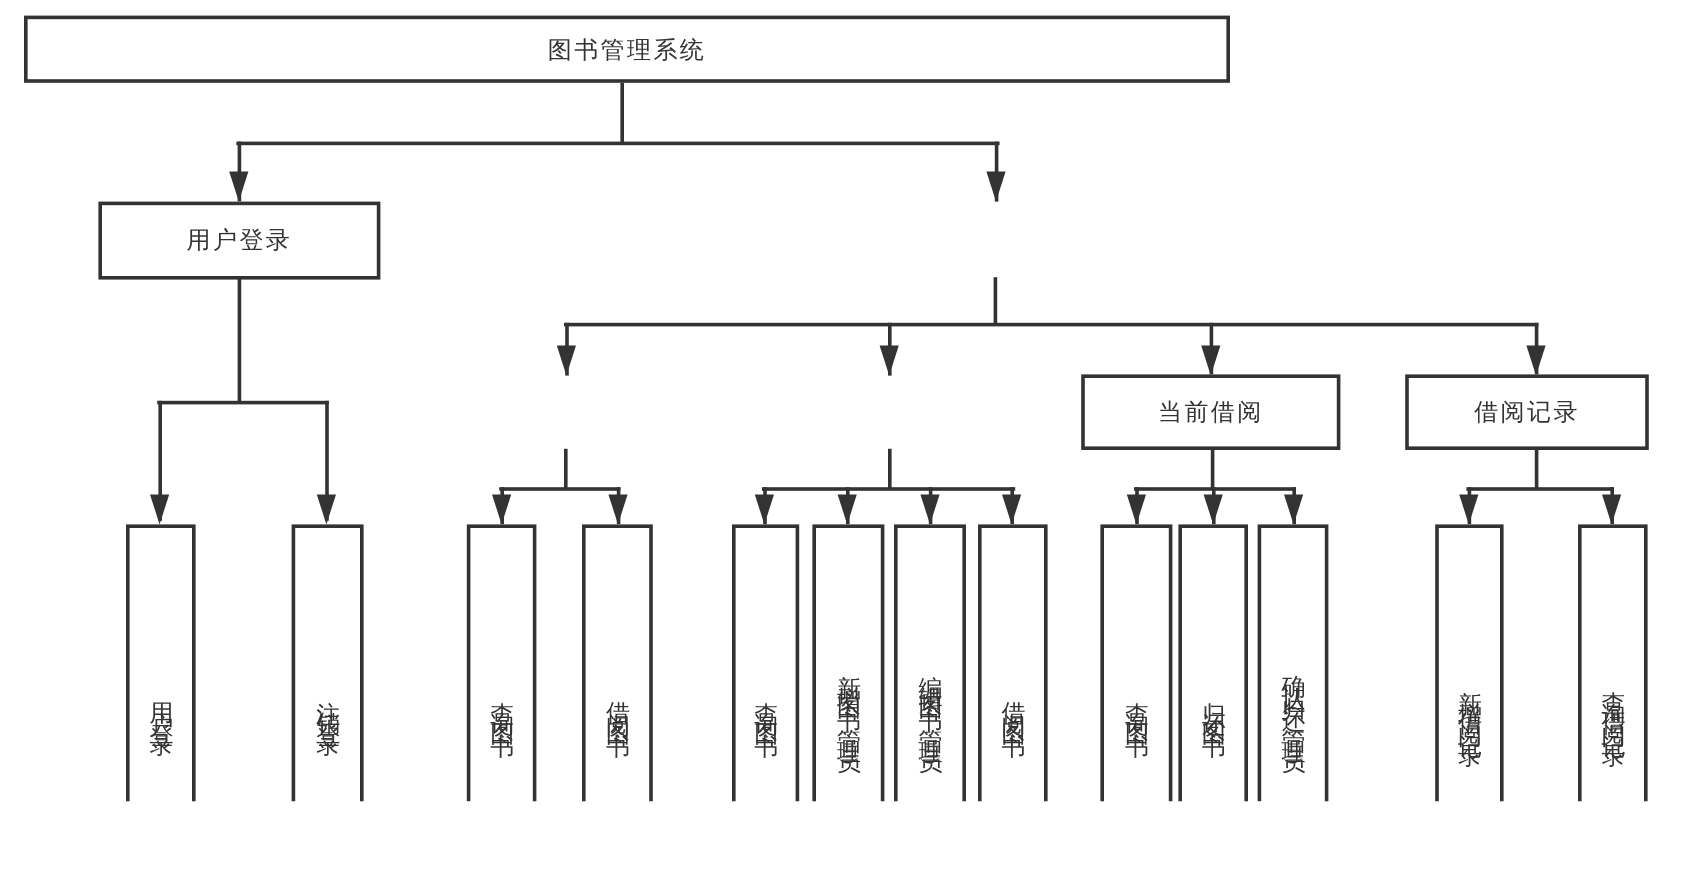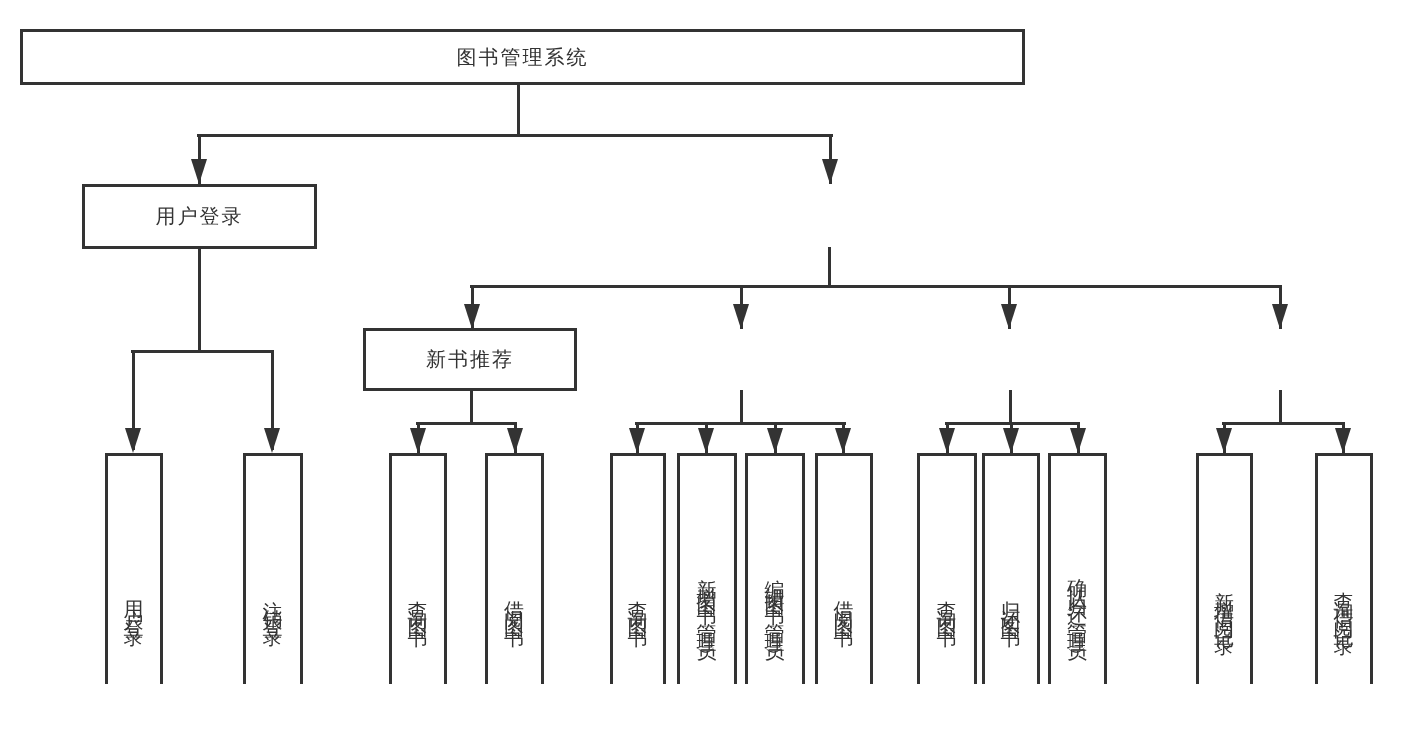--- a/index.html
+++ b/index.html
@@ -2,21 +2,20 @@
 <html><head>
 <meta charset="utf-8">
 <style>
   html,body{margin:0;padding:0;background:#ffffff;}
   .stage{
     position:relative;
     width:1405px;height:668px;
     background:#ffffff;
     overflow:hidden;
     font-family:"Liberation Sans","DejaVu Sans",sans-serif;
-    margin-top:16px;
   }
   .node{
     position:absolute;
     box-sizing:border-box;
     background:#ffffff;
     border:3px solid #333333;
     display:flex;align-items:center;justify-content:center;
     color:#333333;
     font-size:20px;
     letter-spacing:2px;
@@ -80,22 +79,25 @@
   <div class="hline" style="left:470px;top:269px;width:812px"></div>
   <div class="vline" style="left:471px;top:269px;height:44px"></div>
   <div class="arrow" style="left:464px;top:288px"></div>
   <div class="vline" style="left:740px;top:269px;height:44px"></div>
   <div class="arrow" style="left:733px;top:288px"></div>
   <div class="vline" style="left:1008px;top:269px;height:44px"></div>
   <div class="arrow" style="left:1001px;top:288px"></div>
   <div class="vline" style="left:1279px;top:269px;height:44px"></div>
   <div class="arrow" style="left:1272px;top:288px"></div>
 
-  <div class="node" style="left:363px;top:312px;width:214px;height:63px">
-    <span>新书推荐</span>
+  <div class="node" style="left:901px;top:312px;width:216px;height:63px">
+    <span>当前借阅</span>
+  </div>
+  <div class="node" style="left:1171px;top:312px;width:203px;height:63px">
+    <span>借阅记录</span>
   </div>
 
   <div class="vline" style="left:470px;top:374px;height:34px"></div>
   <div class="hline" style="left:416px;top:406px;width:101px"></div>
   <div class="vline" style="left:417px;top:406px;height:31px"></div>
   <div class="arrow" style="left:410px;top:412px"></div>
   <div class="vline" style="left:514px;top:406px;height:31px"></div>
   <div class="arrow" style="left:507px;top:412px"></div>
 
   <div class="vline" style="left:740px;top:374px;height:34px"></div>

